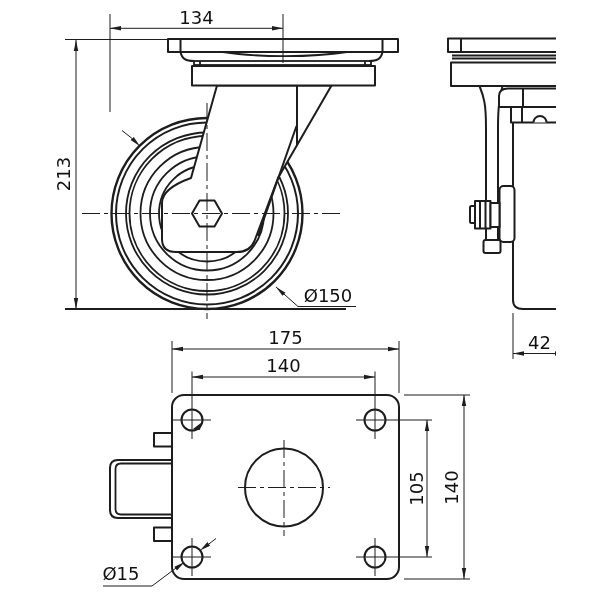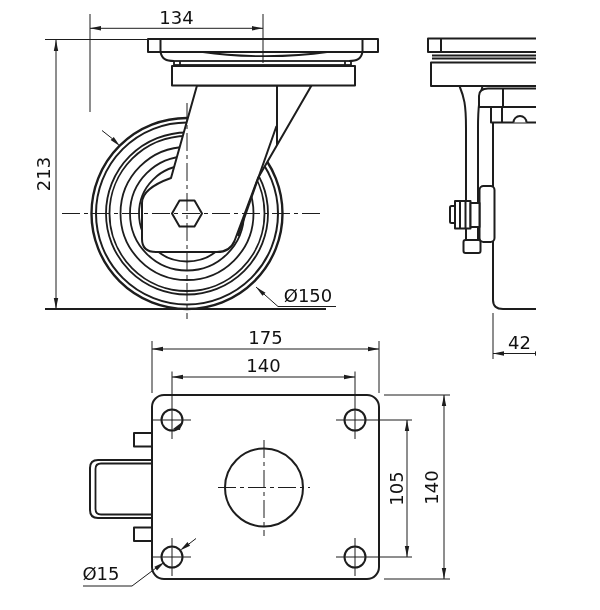--- a/index.html
+++ b/index.html
@@ -1,16 +1,16 @@
 <!DOCTYPE html>
 <html><head>
 <meta charset="utf-8">
 <style>
   html,body{margin:0;padding:0;background:#ffffff;}
-  .stage{position:relative;width:536px;height:610px;background:#ffffff;overflow:hidden;}
+  .stage{position:relative;width:536px;height:610px;background:#ffffff;overflow:hidden;margin-left:20px;}
   svg{display:block;}
   
   .ol  {stroke:#1d1d1d;stroke-width:2;fill:none;stroke-linejoin:round;stroke-linecap:butt;}
   .olh {stroke:#1d1d1d;stroke-width:2.4;fill:none;}
   .olm {stroke:#1d1d1d;stroke-width:1.8;fill:none;}
   .olf {stroke:#1d1d1d;stroke-width:2;fill:#ffffff;stroke-linejoin:round;}
   
   .thin{stroke:#1d1d1d;stroke-width:1;fill:none;}
   .cl  {stroke:#1d1d1d;stroke-width:1;fill:none;stroke-dasharray:18 4 4 4;}
   .arr {fill:#1d1d1d;stroke:none;}

